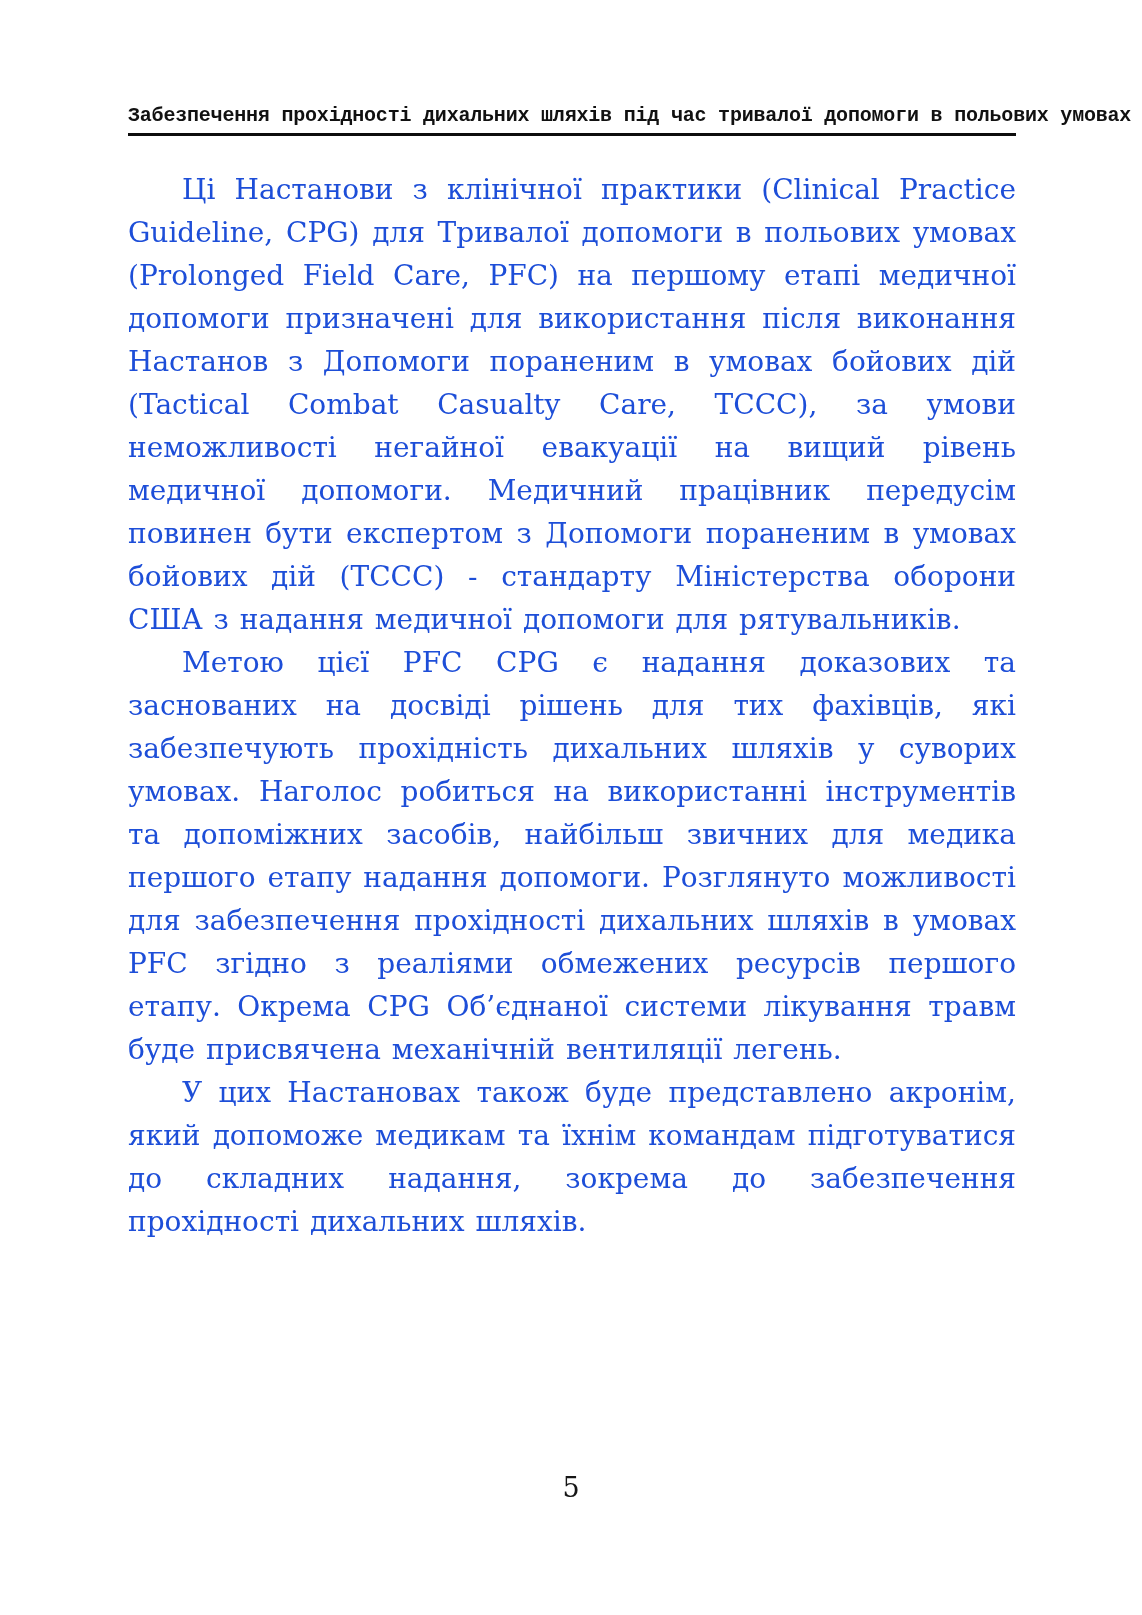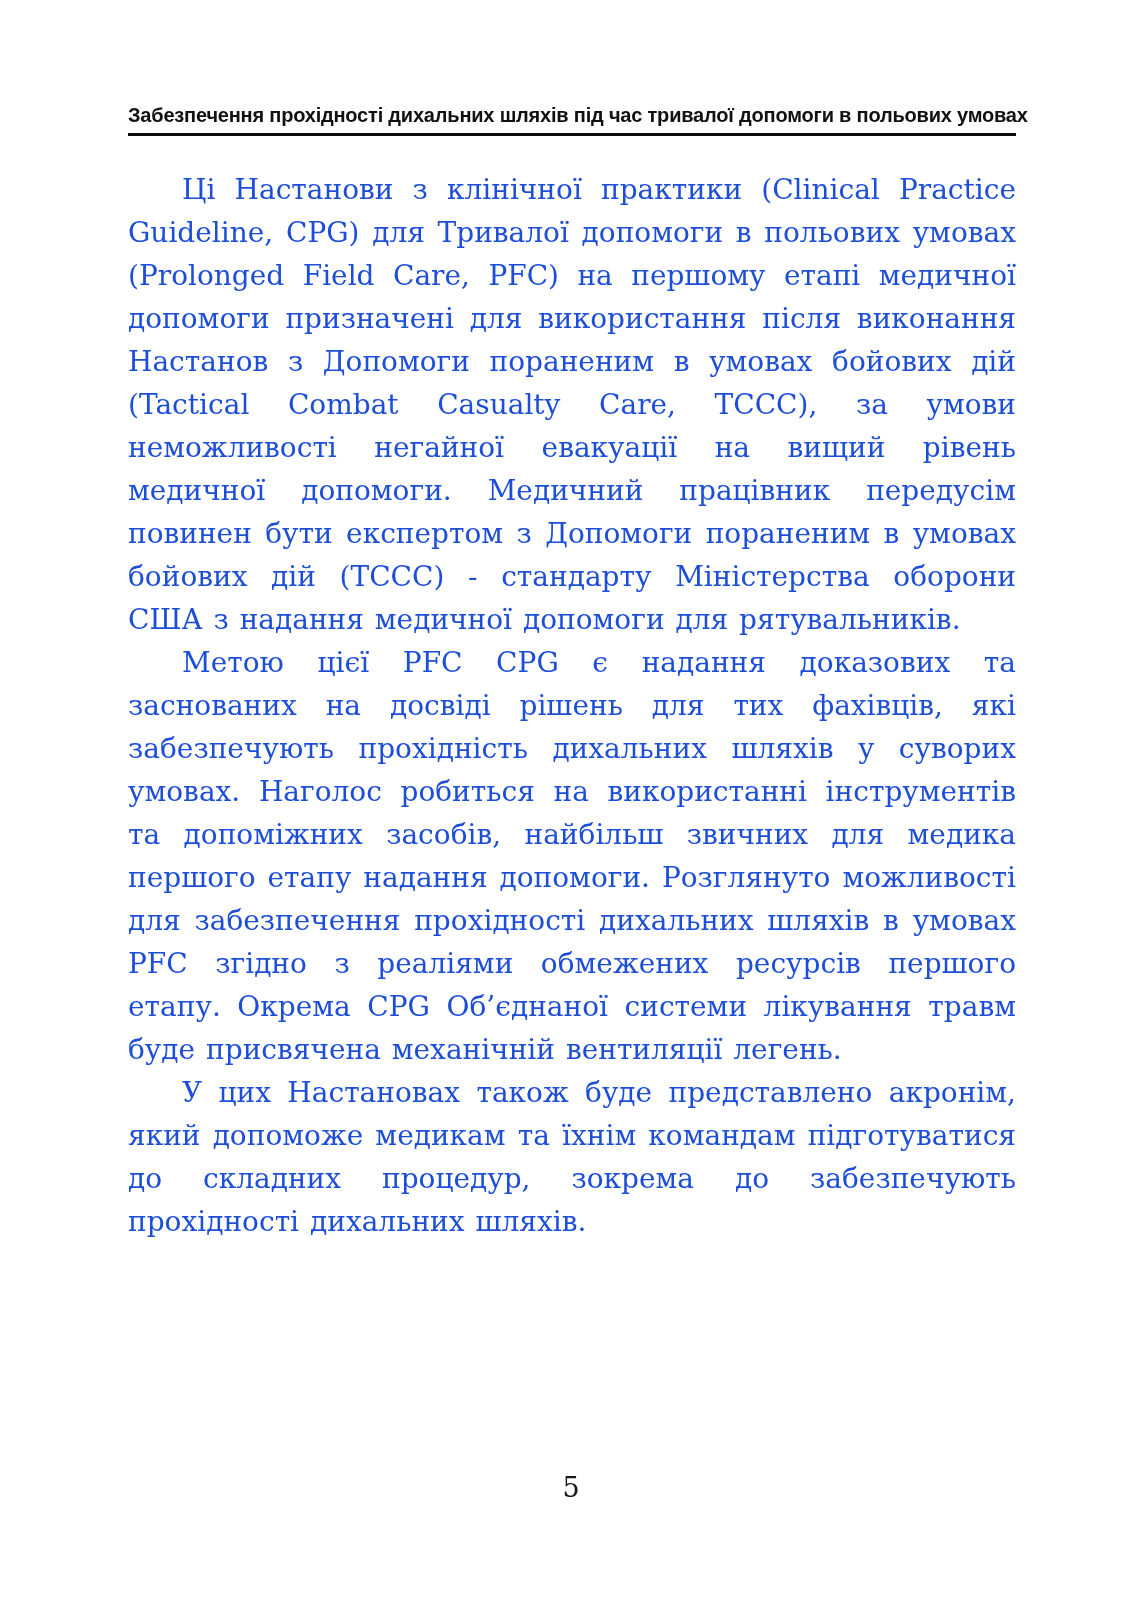--- a/index.html
+++ b/index.html
@@ -17,21 +17,21 @@
     font-family: "DejaVu Serif", serif;
   }
   .content {
     position: absolute;
     left: 128px;
     width: 888px;
     top: 0;
   }
   .running-header {
     margin-top: 104px;
-    font-family: Liberation Sans, sans-serif;
+    font-family: Liberation Mono, monospace;
     font-weight: 700;
     font-size: 20px;
     letter-spacing: -0.2px;
     color: #111111;
     white-space: nowrap;
   }
   .head-rule {
     margin-top: 6px;
     height: 3px;
     background: #0d0d0d;
@@ -79,19 +79,19 @@
   <div class="content">
 
     <div class="running-header">Забезпечення прохідності дихальних шляхів під час тривалої допомоги в польових умовах</div>
 
     <div class="head-rule"></div>
 
 
     <div class="body-text">
       <p>Ці Настанови з клінічної практики (Clinical Practice Guideline, CPG) для Тривалої допомоги в польових умовах (Prolonged Field Care, PFC) на першому етапі медичної допомоги призначені для використання після виконання Настанов з Допомоги пораненим в умовах бойових дій (Tactical Combat Casualty Care, TCCC), за умови неможливості негайної евакуації на вищий рівень медичної допомоги. Медичний працівник передусім повинен бути експертом з Допомоги пораненим в умовах бойових дій (TCCC) - стандарту Міністерства оборони США з надання медичної допомоги для рятувальників.</p>
       <p>Метою цієї PFC CPG є надання доказових та заснованих на досвіді рішень для тих фахівців, які забезпечують прохідність дихальних шляхів у суворих умовах. Наголос робиться на використанні інструментів та допоміжних засобів, найбільш звичних для медика першого етапу надання допомоги. Розглянуто можливості для забезпечення прохідності дихальних шляхів в умовах PFC згідно з реаліями обмежених ресурсів першого етапу. Окрема CPG Об’єднаної системи лікування травм буде присвячена механічній вентиляції легень.</p>
-      <p>У цих Настановах також буде представлено акронім, який допоможе медикам та їхнім командам підготуватися до складних процедур, зокрема до забезпечують прохідності дихальних шляхів.</p>
+      <p>У цих Настановах також буде представлено акронім, який допоможе медикам та їхнім командам підготуватися до складних надання, зокрема до забезпечення прохідності дихальних шляхів.</p>
     </div>
 
   </div>
 
   <div class="page-number">5</div>
 </div>
 
 </body></html>

